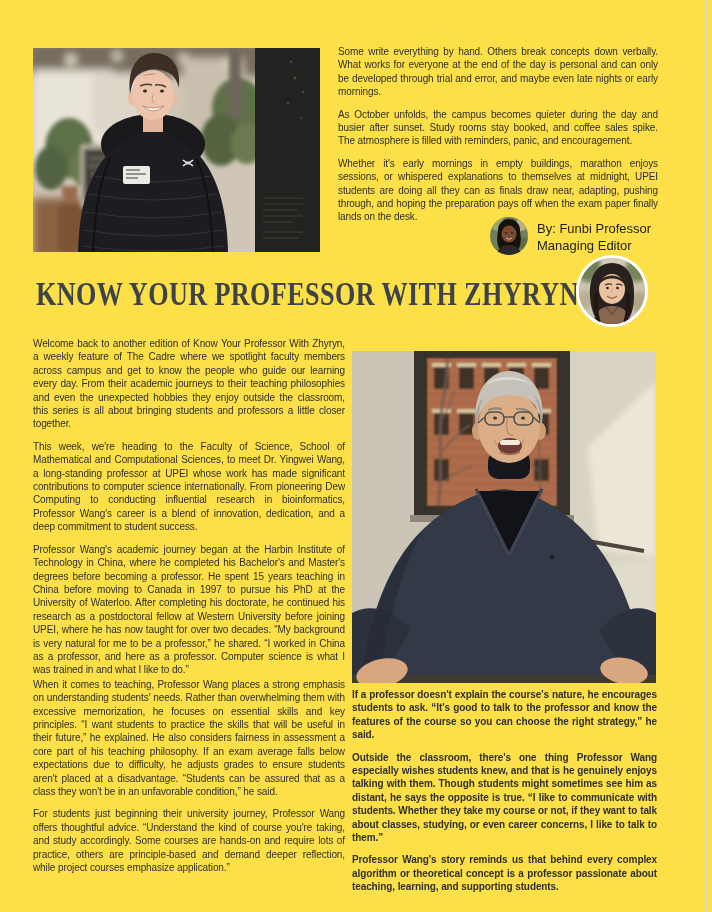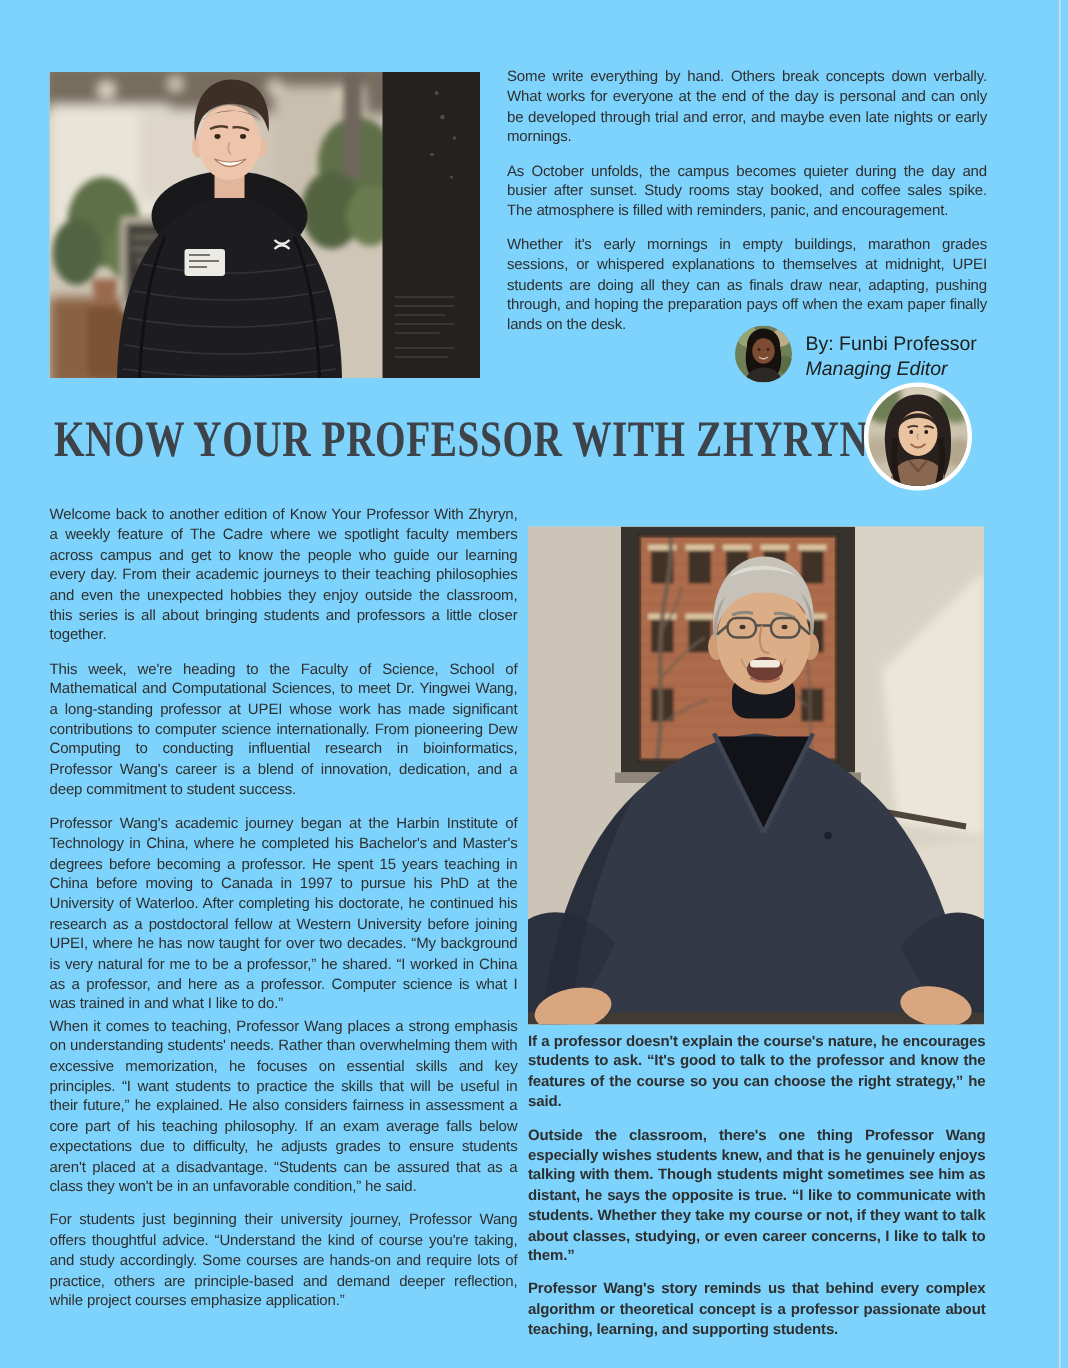--- a/index.html
+++ b/index.html
@@ -1,17 +1,17 @@
 <!DOCTYPE html>
 <html><head>
 <meta charset="utf-8">
 <style>
   html,body { margin:0; padding:0; background:#fff; }
   .page {
-    position:relative; width:712px; height:912px; background:#7dd3fc;
+    position:relative; width:712px; height:912px; background:#fde047;
     font-family:"Liberation Sans", sans-serif; overflow:hidden;
   }
   .edge-line { position:absolute; left:706px; top:0; width:1px; height:912px; background:#dcdcdc; }
 
   .photo { position:absolute; overflow:hidden; background:#d8d2c6; }
   #student-photo  { left:33px;  top:48px;  width:287px; height:204px; }
   #professor-photo{ left:352px; top:351px; width:304px; height:332px; }
 
   .col { position:absolute; color:#2f2f2f; font-size:10px; line-height:13.4px;
          text-align:justify; letter-spacing:-0.1px; }
@@ -19,21 +19,21 @@
   .col p.tight { margin-top:-8px; }
   #intro-col { left:338px; top:45px;  width:320px; }
   #left-col  { left:33px;  top:337px; width:312px; }
   #right-col { left:352px; top:688px; width:305px;font-weight:bold; }
 
   .byline { position:absolute; left:490px; top:217px; width:190px; height:44px; }
   .byline .avatar { position:absolute; left:0; top:0; width:38px; height:38px;
                     border-radius:50%; overflow:hidden; }
   .byline .meta { position:absolute; left:47px; top:4px; white-space:nowrap; }
   .byline .author { font-size:13px; color:#1d1d1d; }
-  .byline .role   { font-size:13px; color:#1d1d1d; font-style:italic; margin-top:2px; }
+  .byline .role   { font-size:13px; color:#1d1d1d; margin-top:2px; }
 
   .title { position:absolute; left:36px; top:277px; margin:0;
            font-family:"Liberation Serif", serif; font-weight:bold;
            font-size:34px; line-height:34px; color:#3e434a;
            white-space:nowrap; transform:scaleX(0.77); transform-origin:left top;
            letter-spacing:0.5px; }
 
   .banner { position:absolute; left:26px; top:314px; width:632px; height:31px;
             background:#d24d35; z-index:2; }
   .banner .label { color:#ffffff; font-weight:bold; font-size:14.5px;
@@ -120,21 +120,21 @@
       <ellipse cx="112" cy="43" rx="2" ry="1.6" fill="#352619"></ellipse>
       <ellipse cx="129" cy="43" rx="2" ry="1.6" fill="#352619"></ellipse>
       <path d="M120,47 q-2,6 1,8" stroke="#cf9f82" stroke-width="1.2" fill="none"></path>
       <path d="M110,58 Q120,68 131,58 Q120,62 110,58 Z" fill="#fdfbf7" stroke="#b07a5f" stroke-width="0.8"></path>
     </svg>
   </div>
 
   <div class="col" id="intro-col">
     <p>Some write everything by hand. Others break concepts down verbally. What works for everyone at the end of the day is personal and can only be developed through trial and error, and maybe even late nights or early mornings.</p>
     <p>As October unfolds, the campus becomes quieter during the day and busier after sunset. Study rooms stay booked, and coffee sales spike. The atmosphere is filled with reminders, panic, and encouragement.</p>
-    <p>Whether it's early mornings in empty buildings, marathon grades sessions, or whispered explanations to themselves at midnight, UPEI students are doing all they can as finals draw near, adapting, pushing through, and hoping the preparation pays off when the exam paper finally lands on the desk.</p>
+    <p>Whether it's early mornings in empty buildings, marathon enjoys sessions, or whispered explanations to themselves at midnight, UPEI students are doing all they can as finals draw near, adapting, pushing through, and hoping the preparation pays off when the exam paper finally lands on the desk.</p>
   </div>
 
   <div class="byline">
     <div class="avatar">
       <svg viewBox="0 0 38 38" width="38" height="38">
         <rect width="38" height="38" fill="#6f8058"></rect>
         <circle cx="8" cy="7" r="7" fill="#9aa876" opacity="0.9"></circle>
         <circle cx="31" cy="8" r="6" fill="#c4b48c" opacity="0.9"></circle>
         <circle cx="33" cy="26" r="6" fill="#5a6a45" opacity="0.9"></circle>
         <circle cx="19" cy="13" r="11" fill="#17110d"></circle>

